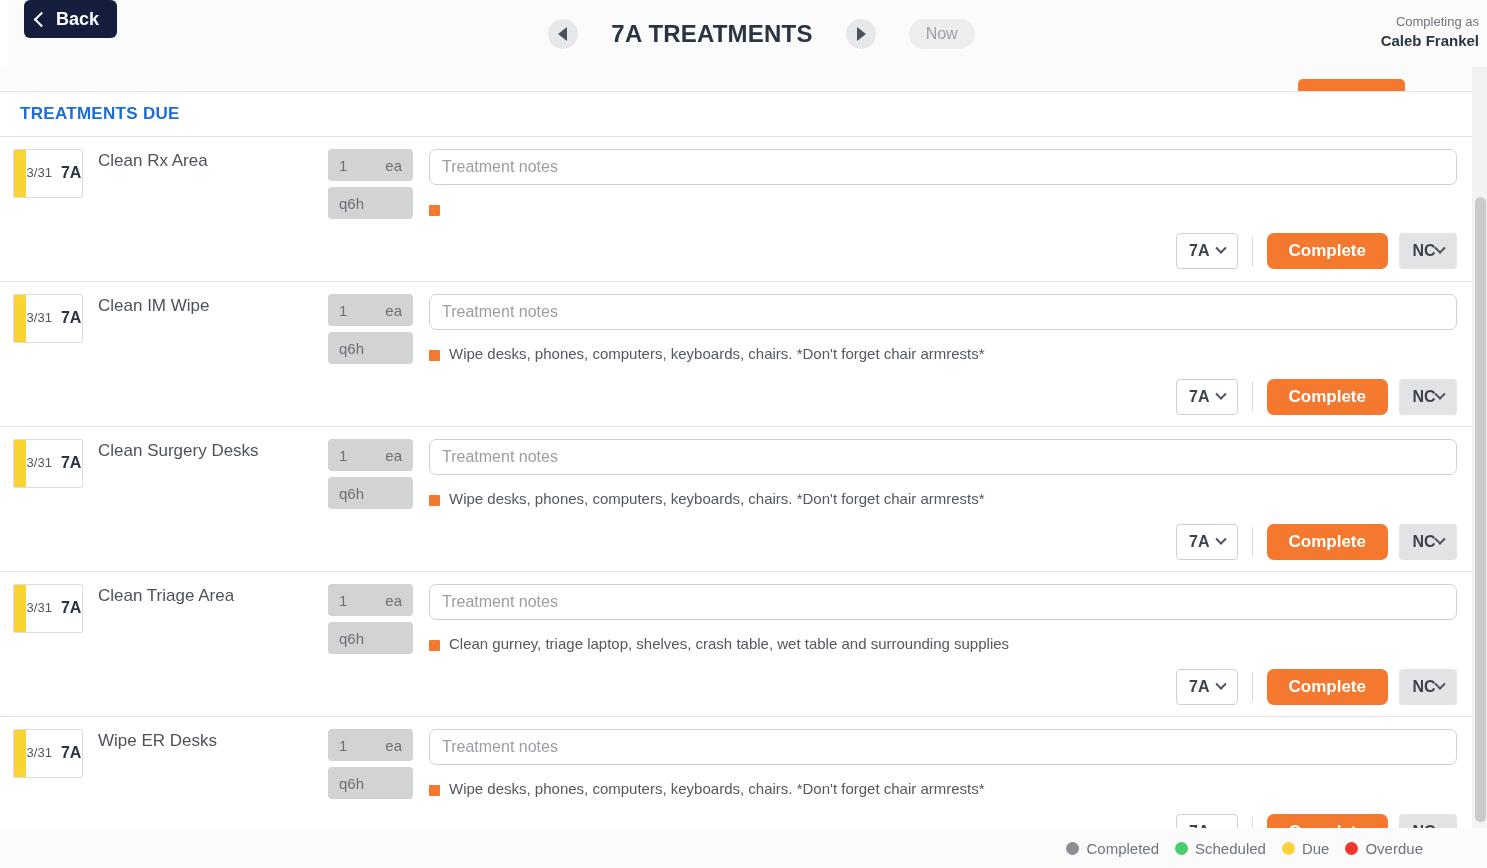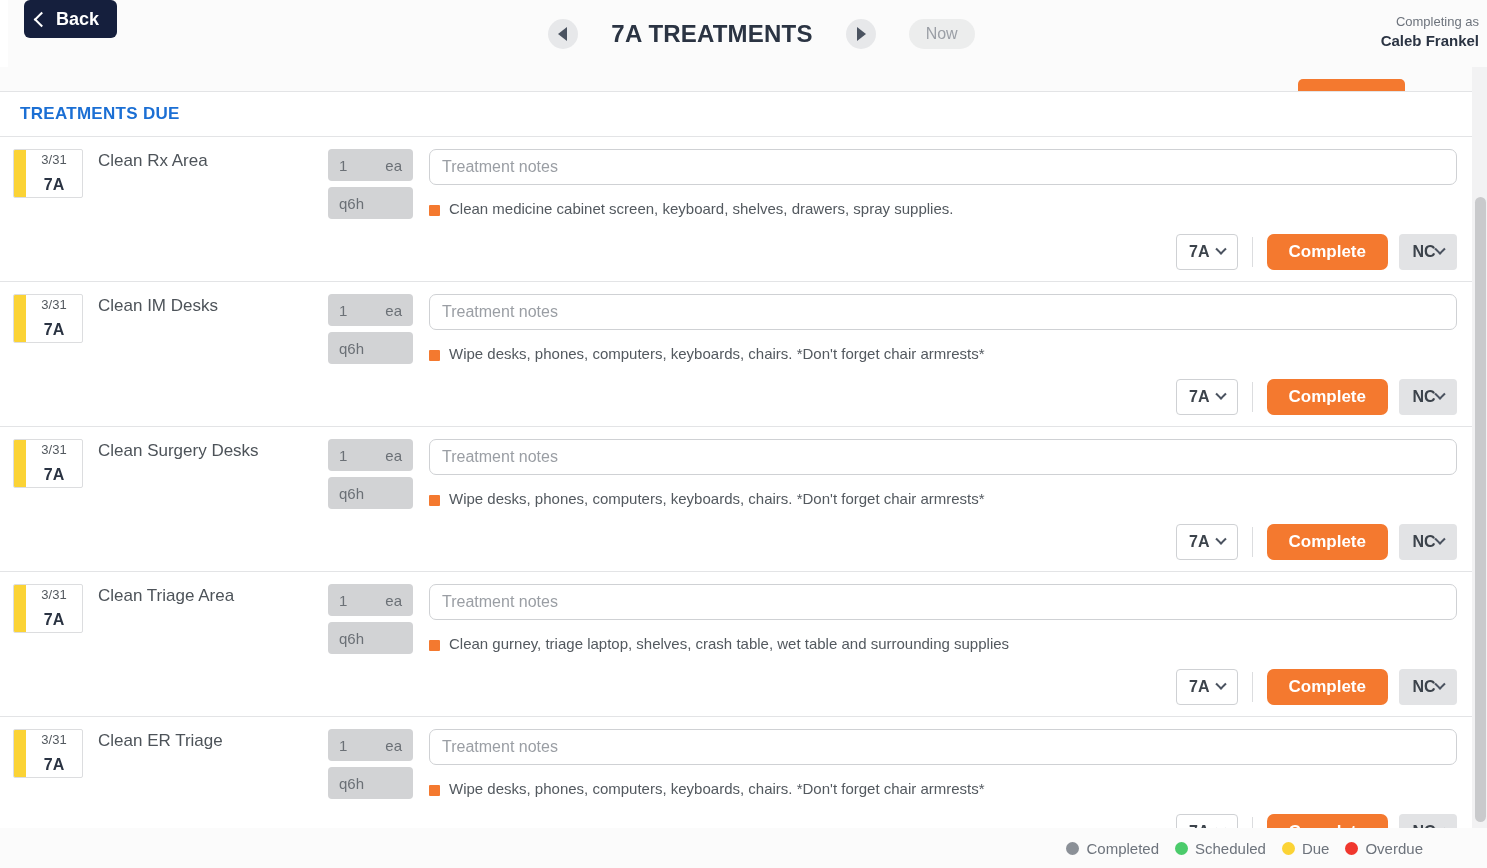--- a/index.html
+++ b/index.html
@@ -88,21 +88,21 @@
     min-height: 145px;
   }
 
   
   .date-badge {
     margin-left: 13px; width: 70px; height: 49px;
     border: 1px solid #dcdddf; background: #fff; border-radius: 2px;
     display: flex; overflow: hidden; flex: none;
   }
   .date-bar { width: 12px; background: #fbd335; flex: none; }
-  .date-txt { flex: 1; display: flex; flex-direction: column; align-items: center; justify-content: center; gap: 9px; }
+  .date-txt { flex: 1; display: flex; flex-direction: row; align-items: center; justify-content: center; gap: 9px; }
   .date-top { font-size: 13px; color: #53595f; line-height: 1.1; }
   .date-bot { font-size: 16px; font-weight: bold; color: #2b3443; line-height: 1.15; }
 
   .tname {
     margin-left: 15px; width: 230px; flex: none;
     font-size: 17px; color: #4d5359; padding-top: 2px;
   }
 
   .qty-col { width: 85px; flex: none; display: flex; flex-direction: column; gap: 6px; }
   .qty-box {
@@ -223,21 +223,20 @@
     </div>
     <div class="freq-box">
       <span>q6h</span>
     </div>
   </div>
 
   <div class="right-col">
     <input class="notes-input" type="text" placeholder="Treatment notes" style="">
     <div class="bullet-line">
       <span class="bullet-sq"></span>
-      <span class="bullet-txt">Clean medicine cabinet screen, keyboard, shelves, drawers, spray supplies.</span>
     </div>
     <div class="actions">
       <div class="shift-select">
         <span>7A</span>
         <span class="chev"></span>
       </div>
       <div class="divider-v"></div>
       <button class="complete-btn">Complete</button>
       <div class="nc-select">
         <span>NC</span>
@@ -248,21 +247,21 @@
 </div>
 <div class="trow">
   <div class="date-badge">
     <div class="date-bar" style="background: rgb(251, 211, 53);"></div>
     <div class="date-txt">
       <div class="date-top">3/31</div>
       <div class="date-bot">7A</div>
     </div>
   </div>
 
-  <div class="tname">Clean IM Desks</div>
+  <div class="tname">Clean IM Wipe</div>
 
   <div class="qty-col">
     <div class="qty-box">
       <span>1</span>
       <span>ea</span>
     </div>
     <div class="freq-box">
       <span>q6h</span>
     </div>
   </div>
@@ -371,21 +370,21 @@
 </div>
 <div class="trow">
   <div class="date-badge">
     <div class="date-bar" style="background: rgb(251, 211, 53);"></div>
     <div class="date-txt">
       <div class="date-top">3/31</div>
       <div class="date-bot">7A</div>
     </div>
   </div>
 
-  <div class="tname">Clean ER Triage</div>
+  <div class="tname">Wipe ER Desks</div>
 
   <div class="qty-col">
     <div class="qty-box">
       <span>1</span>
       <span>ea</span>
     </div>
     <div class="freq-box">
       <span>q6h</span>
     </div>
   </div>

